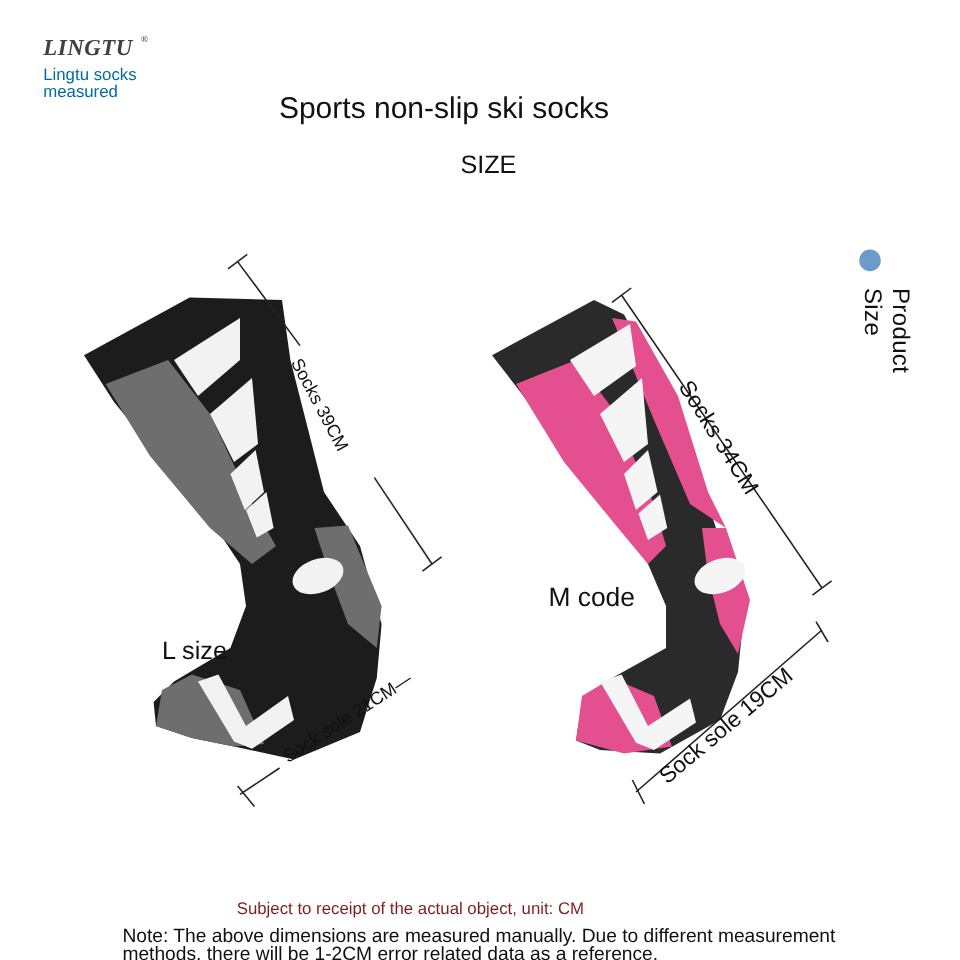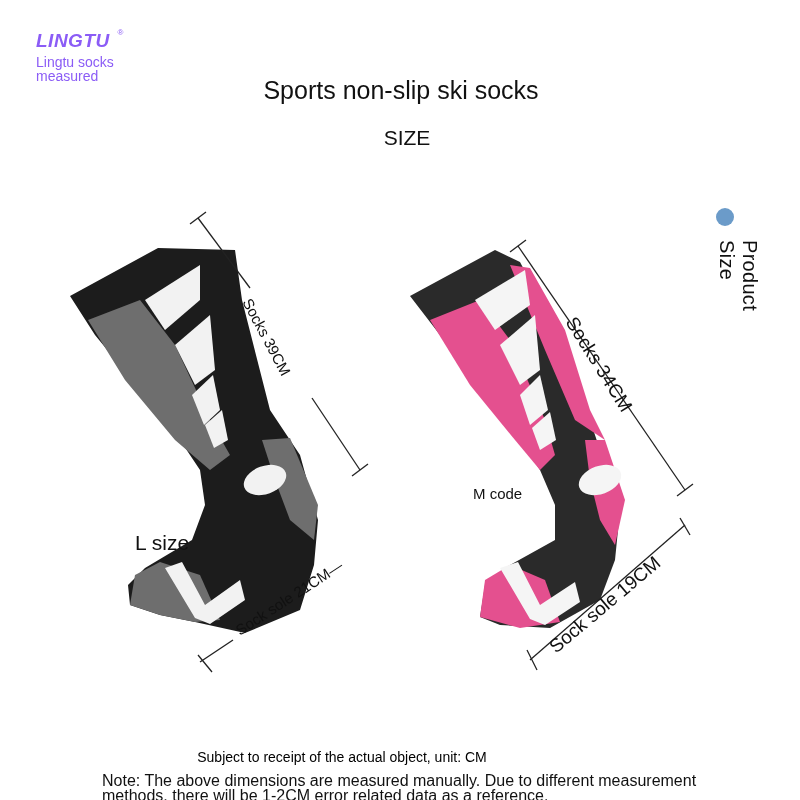--- a/index.html
+++ b/index.html
@@ -1,38 +1,38 @@
 <!DOCTYPE html>
 <html><head>
 <meta charset="utf-8">
 <style>
   * { margin:0; padding:0; box-sizing:border-box; }
   html, body { width:800px; height:800px; background:#ffffff; overflow:hidden; }
   body { position:relative; font-family:"Liberation Sans", sans-serif; color:#1a1a1a; }
 
   .logo { position:absolute; left:36px; top:30px; }
-  .logo-mark { font-family:Liberation Sans, sans-serif; font-weight:bold; font-style:italic; font-size:19px; letter-spacing:0.5px; color:#8b5cf6; position:relative; }
+  .logo-mark { font-family:Liberation Serif, serif; font-weight:bold; font-style:italic; font-size:19px; letter-spacing:0.5px; color:#404040; position:relative; }
   .logo-mark sup { font-size:8px; font-style:normal; font-weight:normal; position:absolute; top:-2px; right:-10px; }
-  .logo-sub { font-size:14px; line-height:14px; color:#8b5cf6; margin-top:3px; }
+  .logo-sub { font-size:14px; line-height:14px; color:#0369a1; margin-top:3px; }
 
-  .title { position:absolute; left:0; width:740px; top:76px; text-align:center; font-size:25px; color:#111;margin-left:31px; }
+  .title { position:absolute; left:0; width:740px; top:76px; text-align:center; font-size:25px; color:#111; }
   .subtitle { position:absolute; left:0; width:814px; top:126px; text-align:center; font-size:21px; color:#111; }
 
   .side-tag { position:absolute; left:714px; top:208px; width:24px; }
   .dot { width:18px; height:18px; border-radius:50%; background:#6b9bc9; margin-left:2px; }
   .side-text { position:absolute; left:1px; top:32px; writing-mode:vertical-rl; font-size:20px; color:#111; letter-spacing:0.3px; }
 
   .sock-area { position:absolute; }
   svg text { font-family:"Liberation Sans", sans-serif; }
 
   .label-l { position:absolute; left:135px; top:485px; font-size:21px; color:#111;margin-top:46px; }
-  .label-m { position:absolute; left:473px; top:485px; font-size:15px; color:#111; }
+  .label-m { position:absolute; left:457px; top:485px; font-size:22px; color:#111; }
 
   .note { position:absolute; left:102px; top:749px; width:620px; font-size:16px; line-height:15px; color:#111;margin-top:24px; }
-  .note2 { position:absolute; left:0; width:684px; top:749px; text-align:center; font-size:14px; color:#000000; }
+  .note2 { position:absolute; left:0; width:684px; top:749px; text-align:center; font-size:14px; color:#7f1d1d; }
 </style>
 </head>
 <body>
 
 <div class="logo">
   <div class="logo-mark"><span>LINGTU</span><sup>®</sup></div>
   <div class="logo-sub">Lingtu socks</div>
   <div class="logo-sub" style="margin-top:0">measured</div>
 </div>
 

